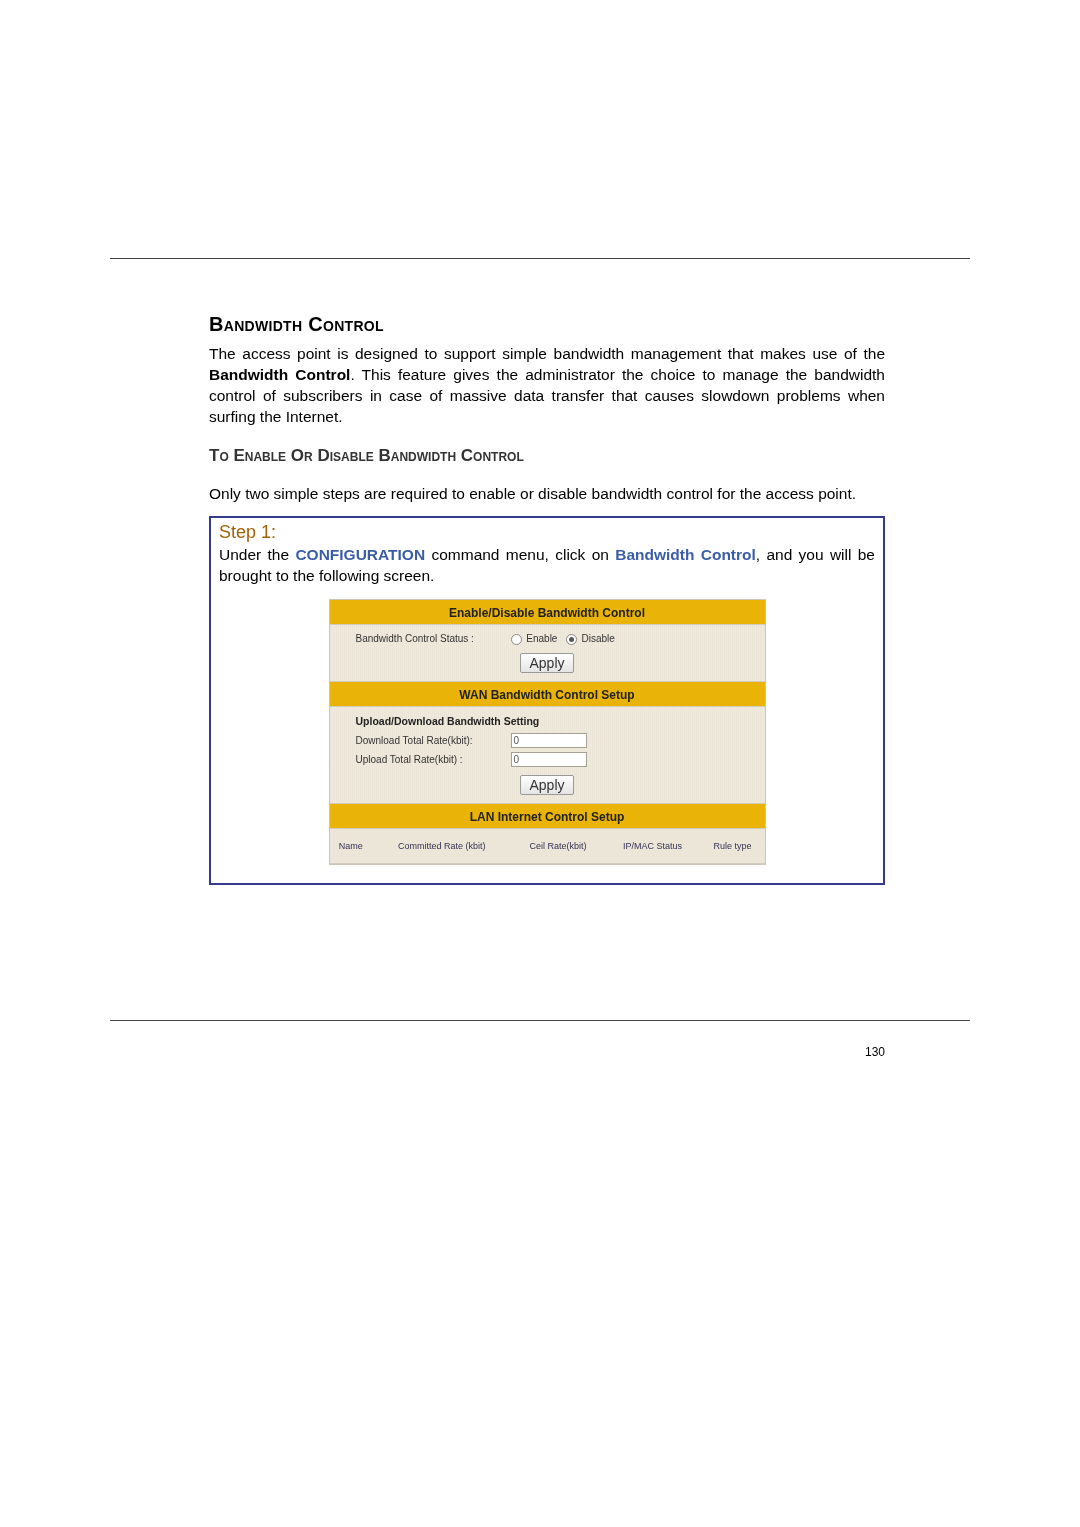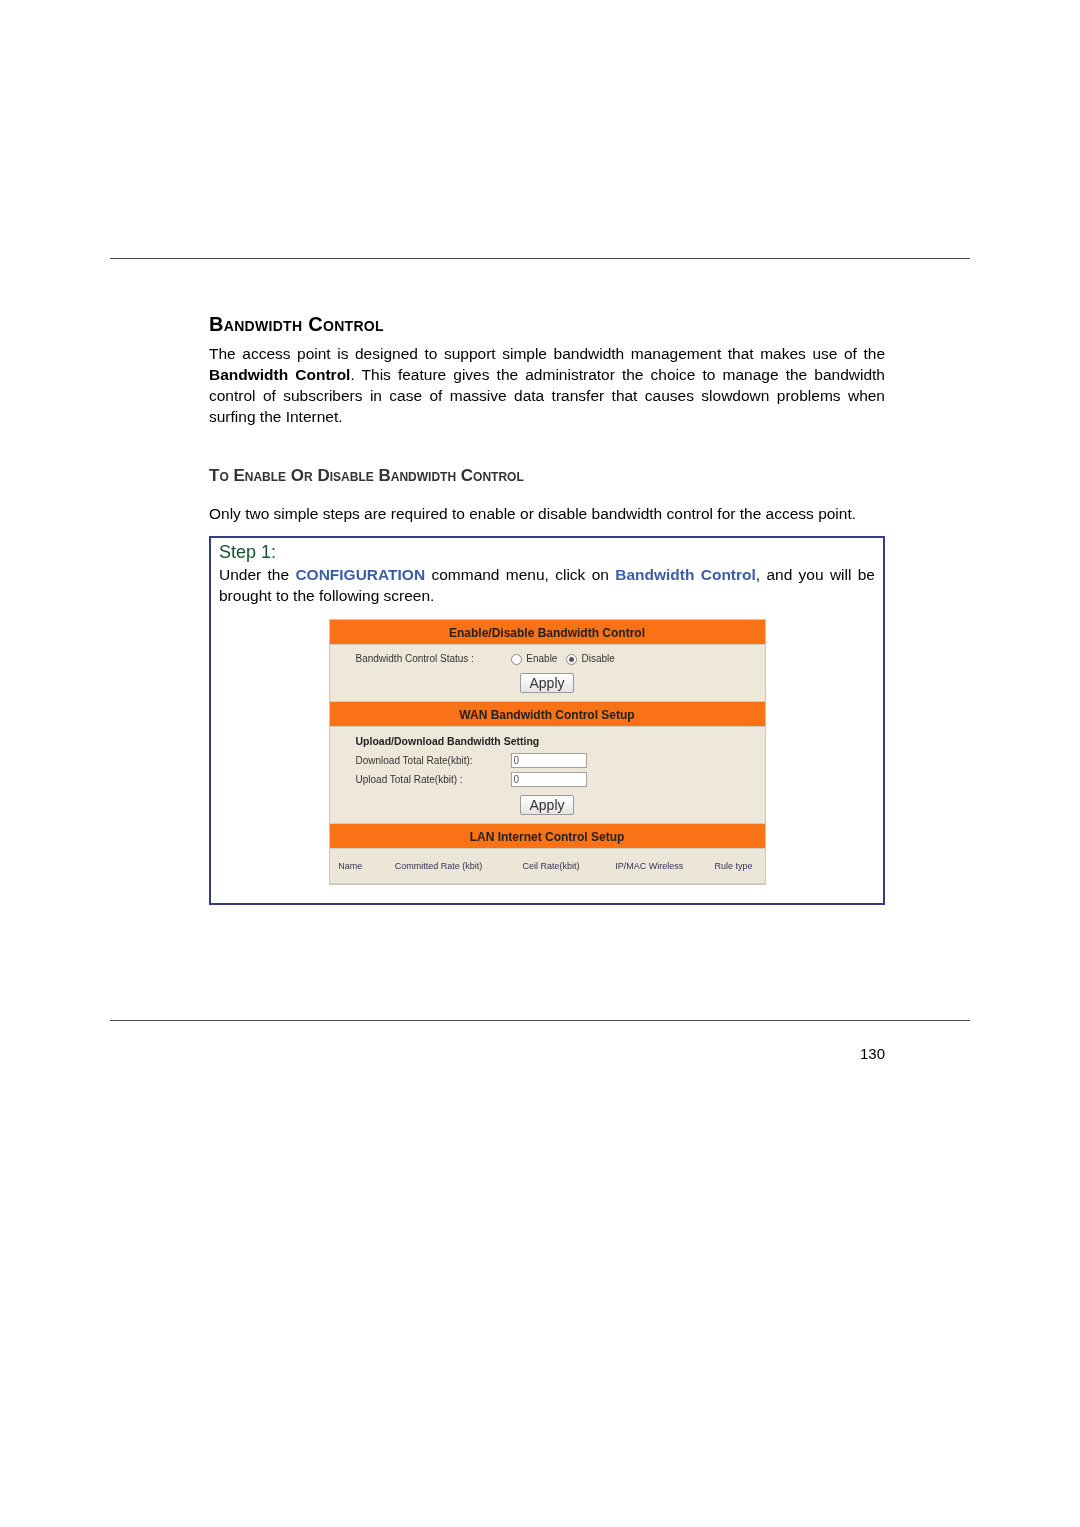--- a/index.html
+++ b/index.html
@@ -49,53 +49,53 @@
   }
   .intro-body {
     font-size: 15.5px;
     text-align: justify;
     line-height: 1.35;
   }
   .section-subtitle {
     font-weight: bold;
     font-variant: small-caps;
     font-size: 17px;
-    margin-top: 38px;
+    margin-top: 18px;
     color: #333;
   }
   .section-intro {
     font-size: 15.5px;
     text-align: justify;
     margin-top: 18px;
     line-height: 1.3;
   }
   .step-box {
     border: 2px solid #353b8a;
     margin-top: 12px;
     padding: 4px 8px 18px 8px;
   }
   .step-title {
     font-size: 18px;
-    color: #14532d;
+    color: #a16207;
     margin-bottom: 2px;
     font-family: "Century Gothic", Arial, sans-serif;
   }
   .step-body {
     font-size: 15.5px;
     text-align: justify;
     line-height: 1.35;
   }
   .step-body .kw {
     color: #3b5da8;
     font-weight: bold;
   }
   .ui-screenshot {
     width: 435px;
     margin: 12px auto 0 auto;
-    background: #f97316;
+    background: #eab308;
     border: 1px solid #ccc6b8;
     font-family: Verdana, Arial, sans-serif;
     font-size: 10px;
     color: #333;
   }
   .ui-section-title {
     text-align: center;
     font-weight: bold;
     font-size: 12px;
     color: #222;
@@ -178,21 +178,21 @@
     padding: 12px 2px;
     text-align: center;
     border-top: 1px solid #d2ccbe;
     border-bottom: 1px solid #d2ccbe;
     background: #ece6d8;
   }
   .page-number {
     position: absolute;
     right: 195px;
     top: 1045px;
-    font-size: 15px;
+    font-size: 12px;
   }
 </style>
 </head>
 <body>
 
 <div class="page">
   <div class="hr-top"></div>
 
   <div class="content">
     <div class="title">Bandwidth Control</div>
@@ -250,21 +250,21 @@
         </div>
 
         <div class="ui-section-title">LAN Internet Control Setup</div>
         <div>
           <table class="lan-table">
             <tbody>
                 <tr>
               <th>Name</th>
               <th>Committed Rate (kbit)</th>
               <th>Ceil Rate(kbit)</th>
-              <th>IP/MAC Wireless</th>
+              <th>IP/MAC Status</th>
               <th>Rule type</th>
             </tr>
           </tbody>
             </table>
         </div>
       </div>
     </div>
   </div>
 
   <div class="hr-bottom"></div>

